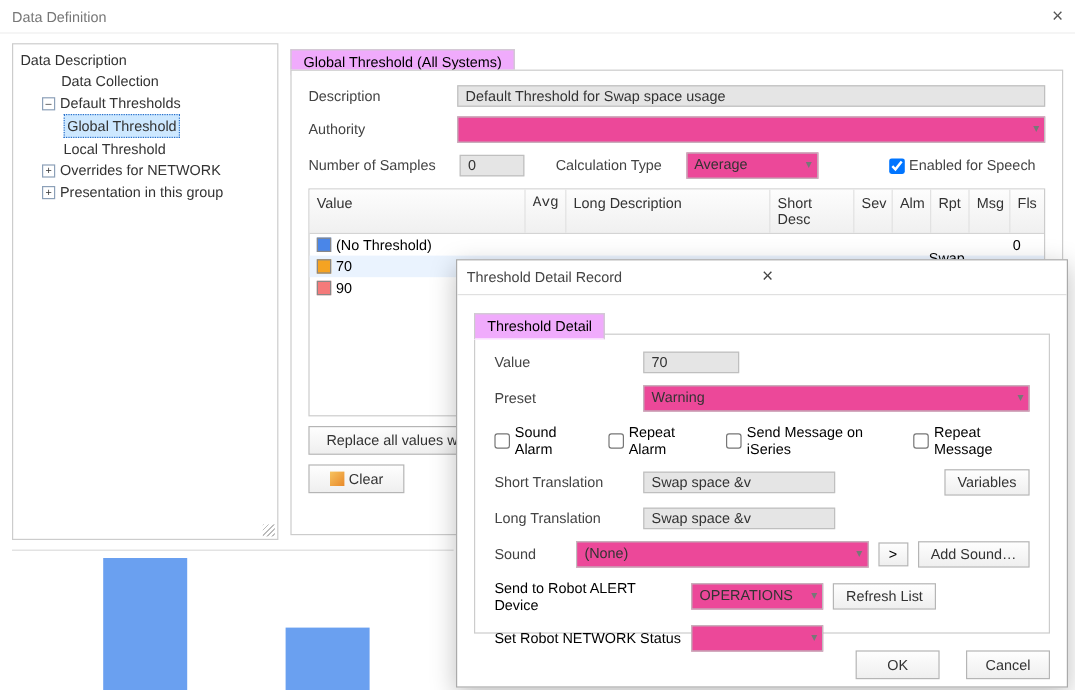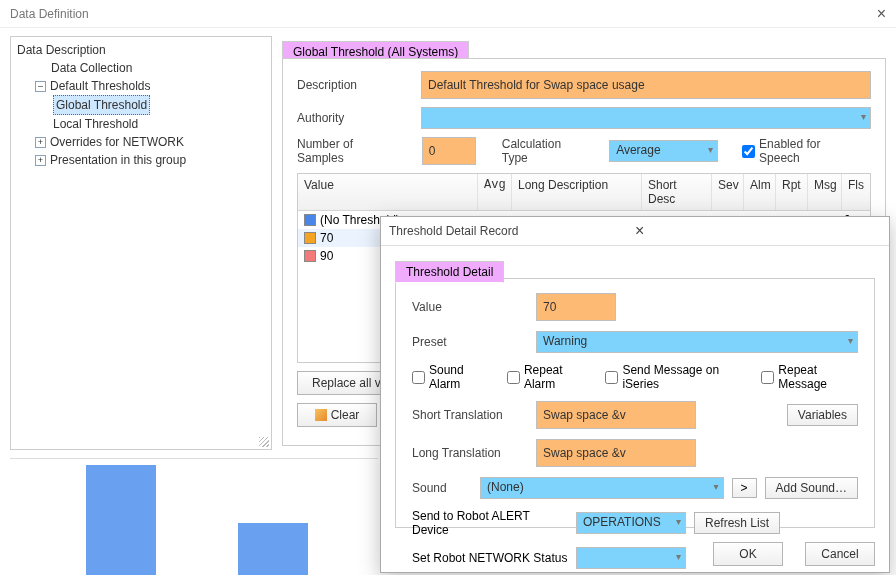--- a/index.html
+++ b/index.html
@@ -1,37 +1,37 @@
 <!DOCTYPE html>
 <html><head>
 <meta charset="utf-8">
 <style>
   * { box-sizing: border-box; font-family: "Segoe UI", Tahoma, sans-serif; font-size: 12px; }
   body { margin: 0; width: 896px; height: 575px; background: #fff; overflow: hidden; position: relative; }
   .titlebar { height: 28px; background: #fff; color: #777; padding: 4px 10px; display: flex; align-items: center; border-bottom: 1px solid #eee; }
   .titlebar .title { flex: 1; }
   .titlebar .close { font-size: 16px; color: #555; font-weight: 300; cursor: pointer; }
   .main { display: flex; height: 430px; }
-  .tree-panel { width: 262px; border: 1px solid #ccc; margin: 8px 6px 8px 10px; background: #fff; position: relative; }
+  .tree-panel { width: 222px; border: 1px solid #ccc; margin: 8px 6px 8px 10px; background: #fff; position: relative; }
   .tree { padding: 4px 4px 4px 6px; }
   .tree-node { white-space: nowrap; line-height: 18px; color: #333; }
   .tree-node .toggle { display:inline-block; width:11px; height:11px; border:1px solid #8ca0b8; margin-right:4px; text-align:center; font-size:9px; line-height:9px; color:#333; vertical-align:1px;}
   .tree-node .spacer { display:inline-block; width:16px;}
   .tree-indent { padding-left: 18px; }
   .tree-indent2 { padding-left: 36px; }
   .tree-sel { background: #cde8ff; border: 1px dotted #2a6fc9; display: inline-block; padding: 0 2px; }
   .right-panel { flex: 1; padding: 8px 10px 8px 4px; position: relative; }
   .tab-strip { height: 22px; }
   .tab { display:inline-block; border:1px solid #ccc; border-bottom: 1px solid #fff; background:#f0abfc; padding: 3px 10px; position: relative; top:5px; }
   .tab-body { border: 1px solid #ccc; padding: 12px 14px 10px 14px; height: 388px; position:relative; background:#fff;}
   .frow { display:flex; align-items:center; margin-bottom: 8px; }
   .frow label { color:#444; margin-right: 8px; }
   .lbl { width: 116px; }
-  .textbox { border:1px solid #bfbfbf; background:#fdba74; height:28px; padding:2px 6px; color:#333; }
-  .combo { border:1px solid #bfbfbf; background:#7dd3fc; height:22px; padding:2px 18px 2px 6px; color:#333; position:relative; }
+  .textbox { border:1px solid #bfbfbf; background:#e5e5e5; height:18px; padding:2px 6px; color:#333; }
+  .combo { border:1px solid #bfbfbf; background:#ec4899; height:22px; padding:2px 18px 2px 6px; color:#333; position:relative; }
   .combo::after { content:"▾"; position:absolute; right:4px; top:3px; color:#777; font-size:10px;}
   .chk { display:inline-flex; align-items:center; gap:4px; }
   .chk input { width:13px; height:13px; margin:0;}
   .grid { border:1px solid #ccc; margin-top:6px; height: 190px; background:#fff; }
   .grid-head { display:flex; background: linear-gradient(#fdfdfd,#f0f0f0); border-bottom:1px solid #d4d4d4; }
   .gh { padding:4px 6px; border-right:1px solid #e2e2e2; color:#333; font-weight:400;}
   .gh-value{width:180px;} .gh-avg{width:34px;font-family:Liberation Mono, monospace;} .gh-long{flex:1;} .gh-short{width:70px;} .gh-sev{width:32px;} .gh-alm{width:32px;} .gh-rpt{width:32px;} .gh-msg{width:34px;} .gh-fls{width:28px; border-right:none;}
   .grow { display:flex; align-items:center; height:18px; border-bottom: 0; }
   .cell { padding:1px 6px; }
   .swatch { width:12px; height:12px; display:inline-block; border:1px solid #888; margin-right:4px; vertical-align:-2px;}

